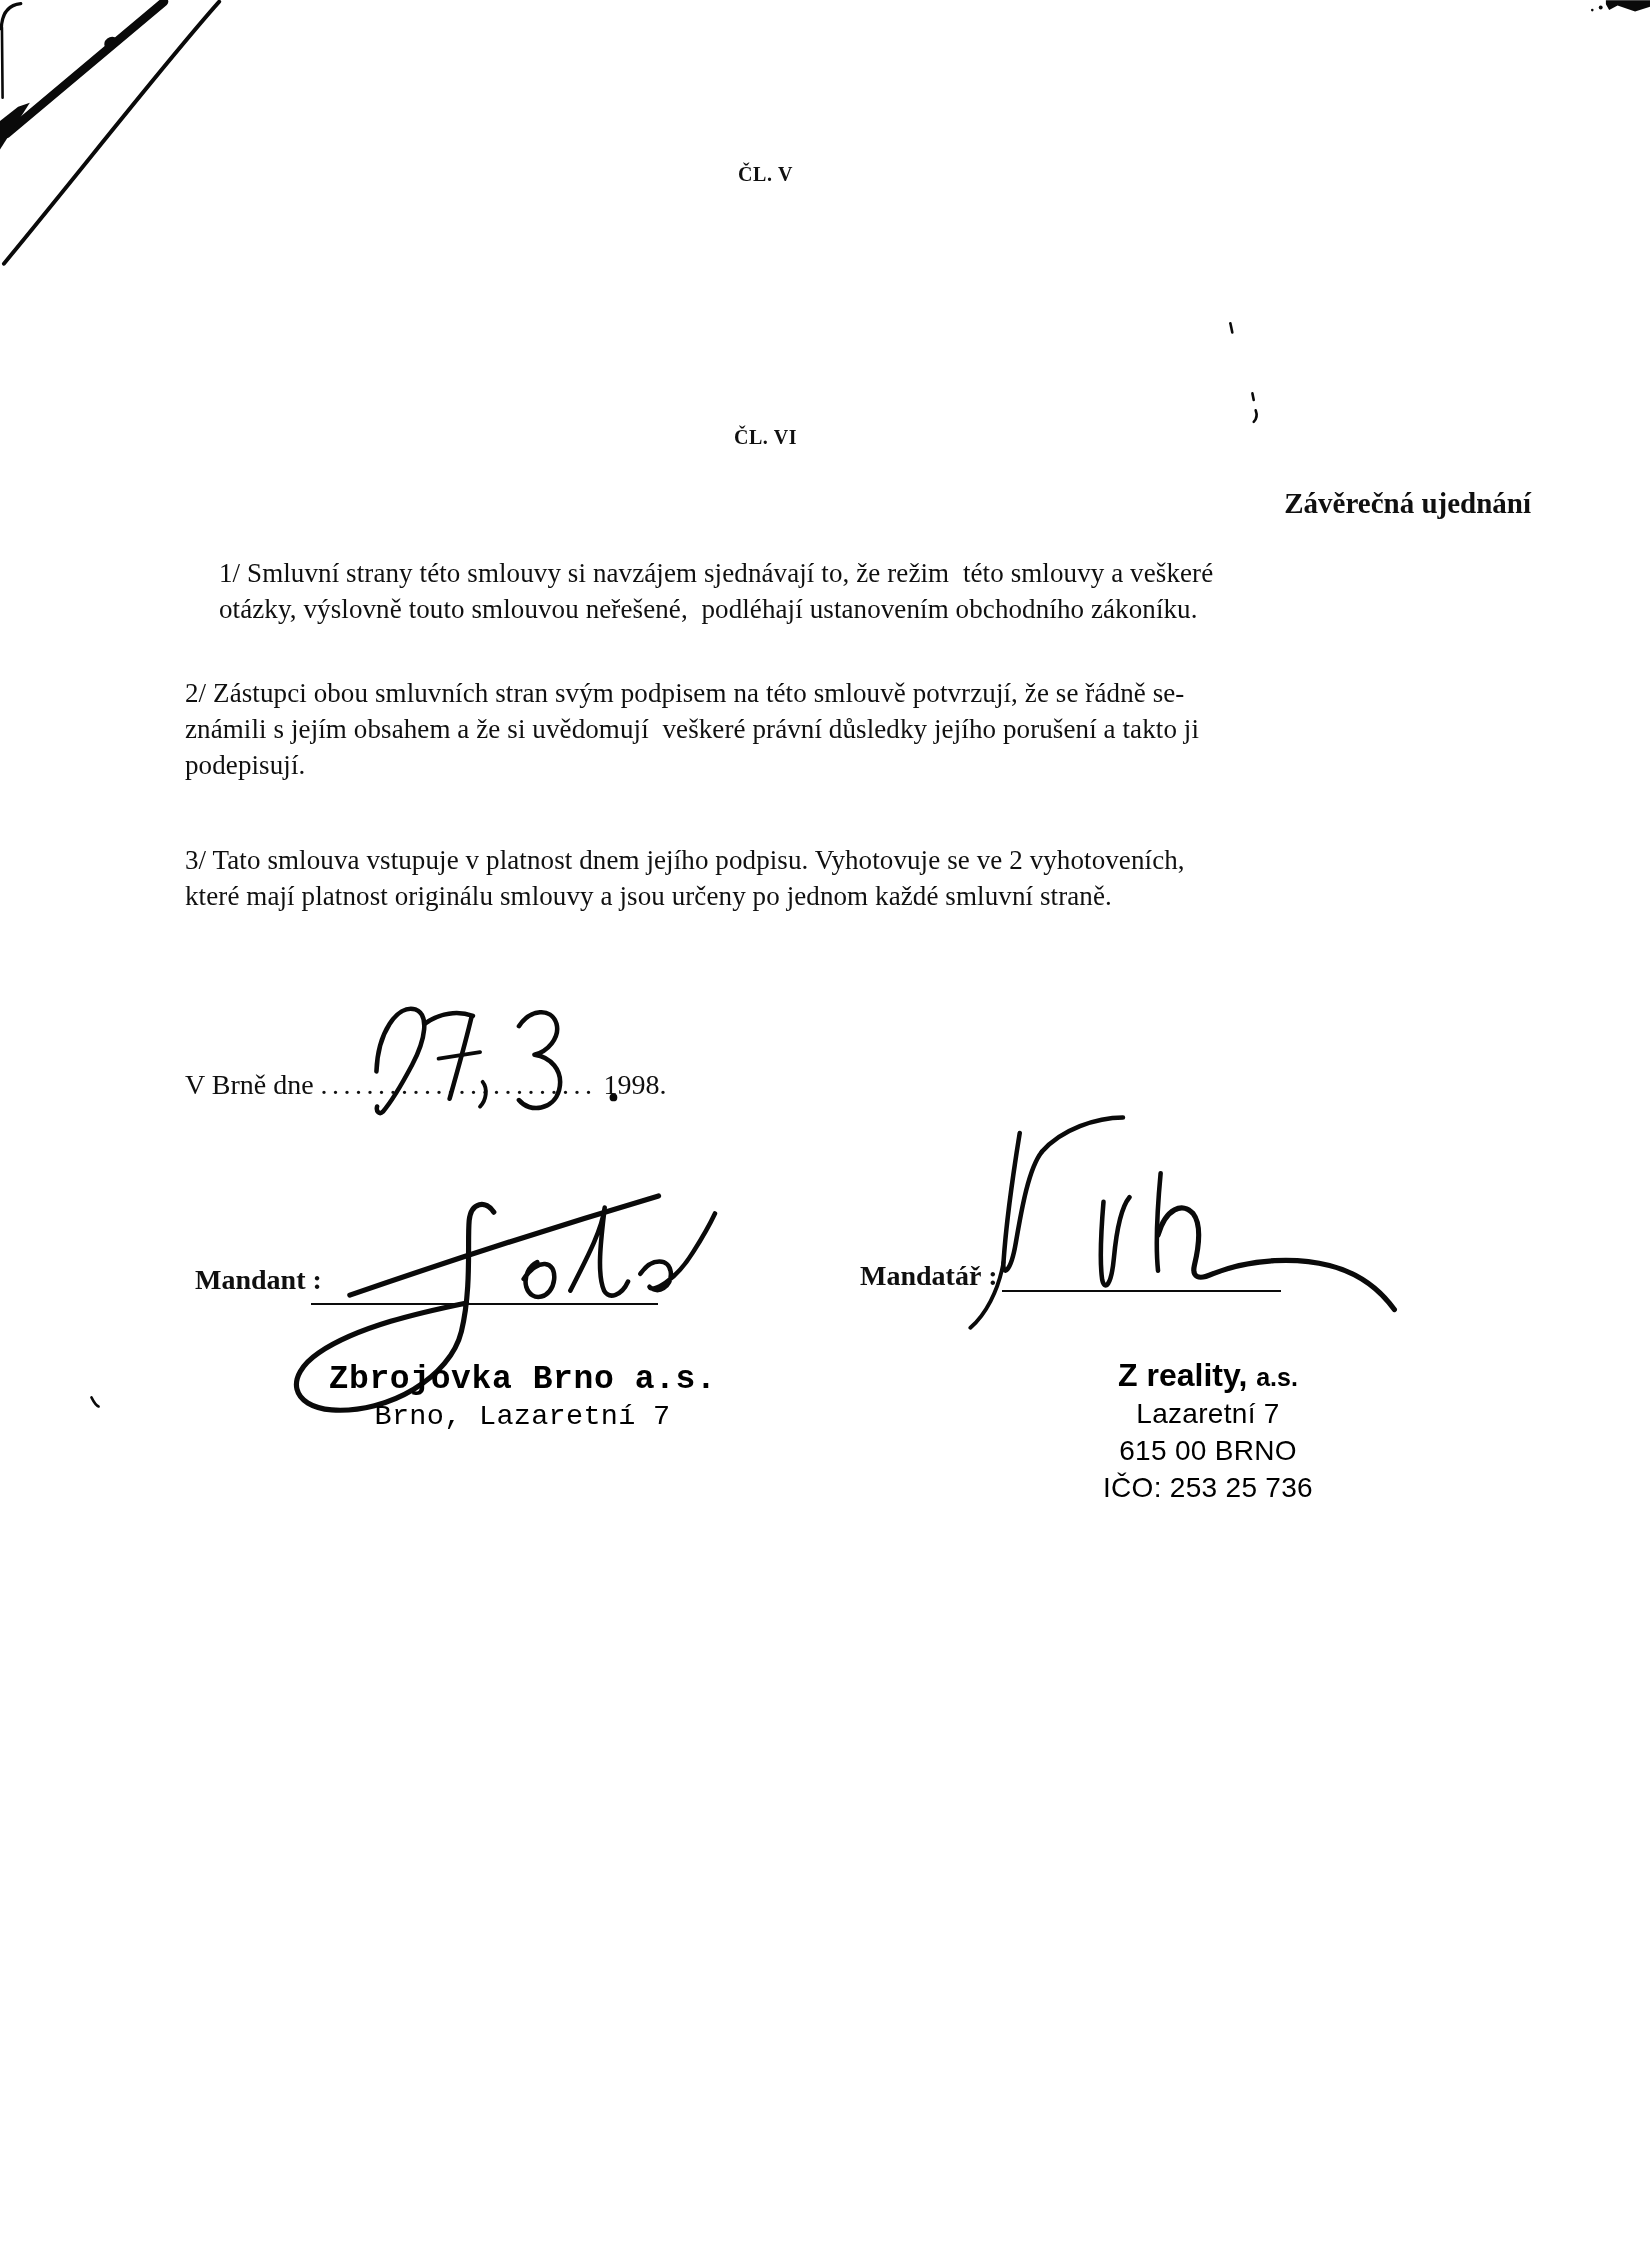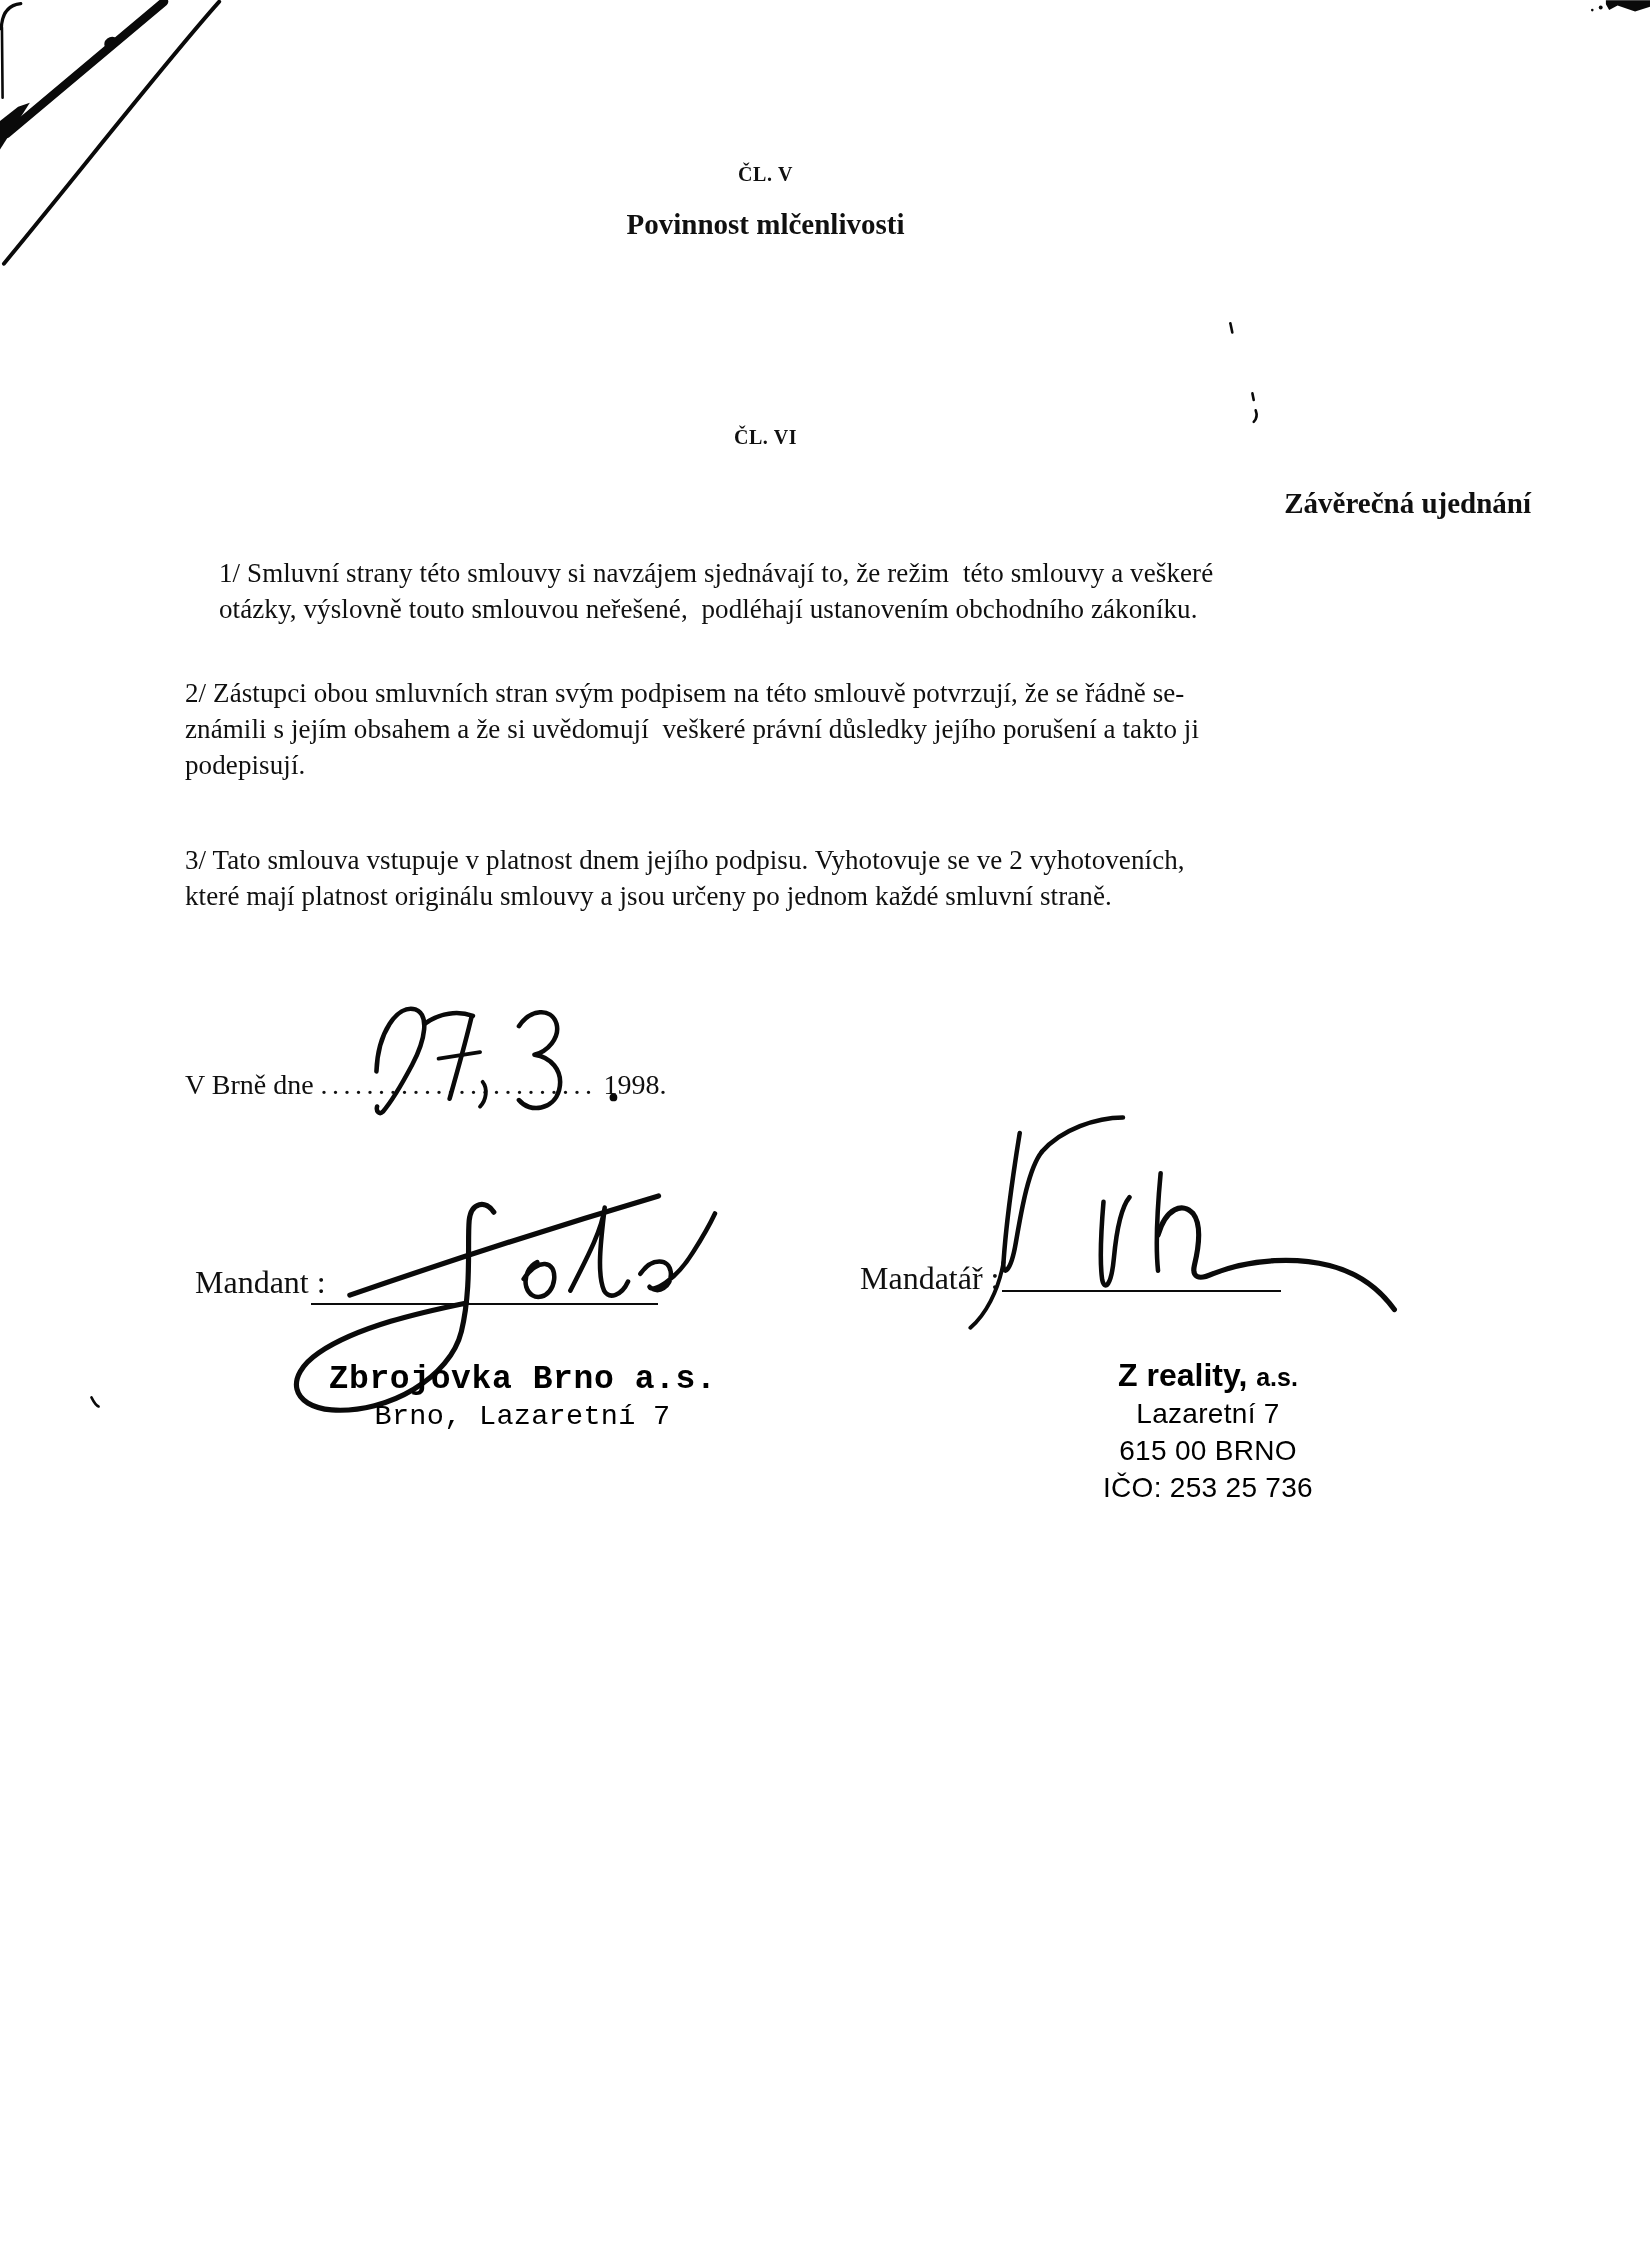--- a/index.html
+++ b/index.html
@@ -16,21 +16,21 @@
   .art-num{font-size:20px;font-weight:700;letter-spacing:0.6px;}
   .art-title{font-size:29px;font-weight:700;}
   .para{
     left:185px;width:1304px;
     font-size:27px;line-height:36px;
     white-space:pre-wrap;
     letter-spacing:0.1px;
   }
   .dateline{left:185px;top:1069px;font-size:28px;white-space:nowrap;}
   .dots{letter-spacing:4.5px;}
-  .siglabel{font-size:32px;}
+  .siglabel{font-size:28px;font-weight:bold;}
   .sigline{height:0;border-top:2.6px solid #0c0c0c;}
   .stamp{
     font-family:"Liberation Sans","DejaVu Sans",sans-serif;
     color:#000;text-align:center;
   }
   .stamp1-l1{font-size:33px;font-weight:700;letter-spacing:0.6px;line-height:37px;}
   .stamp1-l2{font-size:28.5px;line-height:37px;letter-spacing:0.3px;}
   .stamp2-l1{font-size:32px;font-weight:700;line-height:36px;}
   .stamp2-suffix{font-size:25px;font-weight:700;}
   .stamp2-l{font-size:28px;line-height:37px;letter-spacing:0.3px;}
@@ -53,21 +53,20 @@
     <polygon points="2476,0 2544,0 2544,10 2521,17 2494,8 2481,15 2476,6" fill="#0a0a0a"></polygon>
     <circle cx="2468" cy="11" r="3" fill="#0a0a0a"></circle>
     <circle cx="2455" cy="15" r="2" fill="#0a0a0a"></circle>
     <path d="M1897 498 L1900 512" class="ink" stroke-width="4"></path>
     <path d="M1931 606 L1933 616" class="ink" stroke-width="4"></path>
     <path d="M1936 632 C 1939 640, 1937 646, 1933 650" class="ink" stroke-width="4"></path>
     <path d="M141 2154 C 144 2160, 147 2166, 152 2168" class="ink" stroke-width="4"></path>
   </svg>
 
   <div class="abs centerband art-num" style="top:163px;">ČL. V</div>
-  <div class="abs centerband art-title" style="top:208px;">Povinnost mlčenlivosti</div>
 
   <div class="abs centerband art-num" style="top:426px;">ČL. VI</div>
   <div class="abs centerband art-title" style="top:487px;text-align:right;">Závěrečná ujednání</div>
   <div class="abs para" style="top:555px;margin-left:34px;">1/ Smluvní strany této smlouvy si navzájem sjednávají to, že režim  této smlouvy a veškeré
 otázky, výslovně touto smlouvou neřešené,  podléhají ustanovením obchodního zákoníku.</div>
   <div class="abs para" style="top:675px;">2/ Zástupci obou smluvních stran svým podpisem na této smlouvě potvrzují, že se řádně se-
 známili s jejím obsahem a že si uvědomují  veškeré právní důsledky jejího porušení a takto ji
 podepisují.</div>
   <div class="abs para" style="top:842px;">3/ Tato smlouva vstupuje v platnost dnem jejího podpisu. Vyhotovuje se ve 2 vyhotoveních,
 které mají platnost originálu smlouvy a jsou určeny po jednom každé smluvní straně.</div>

